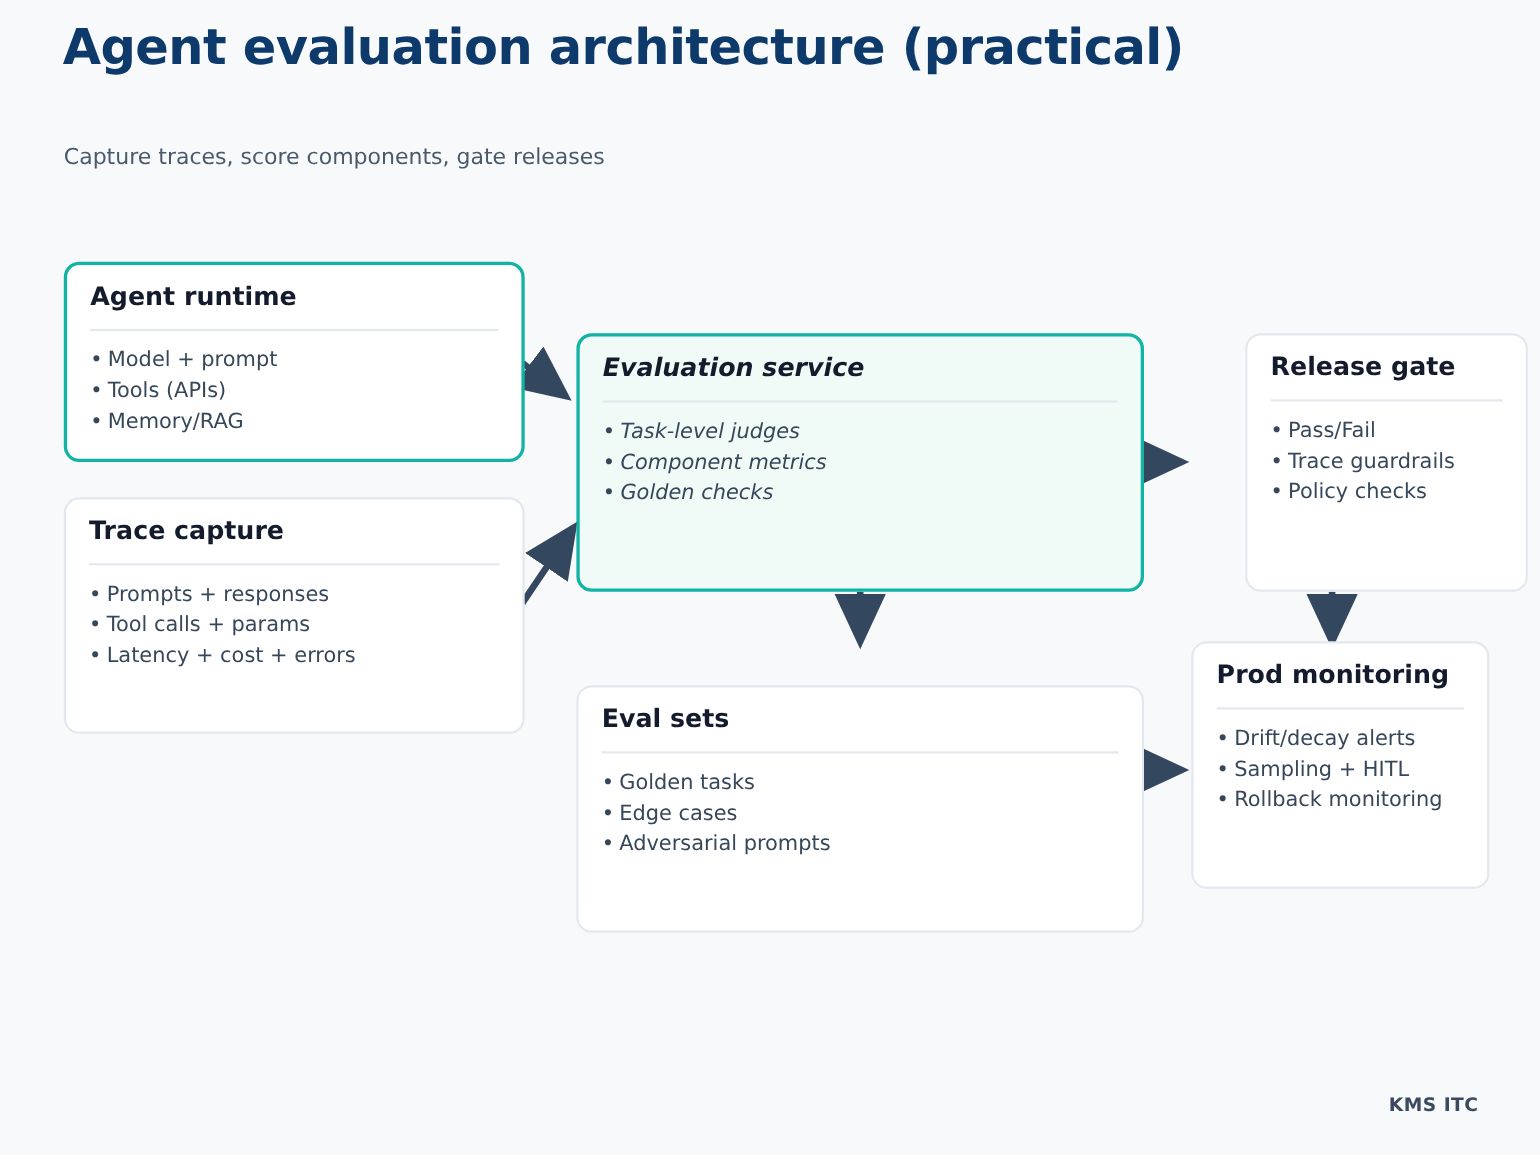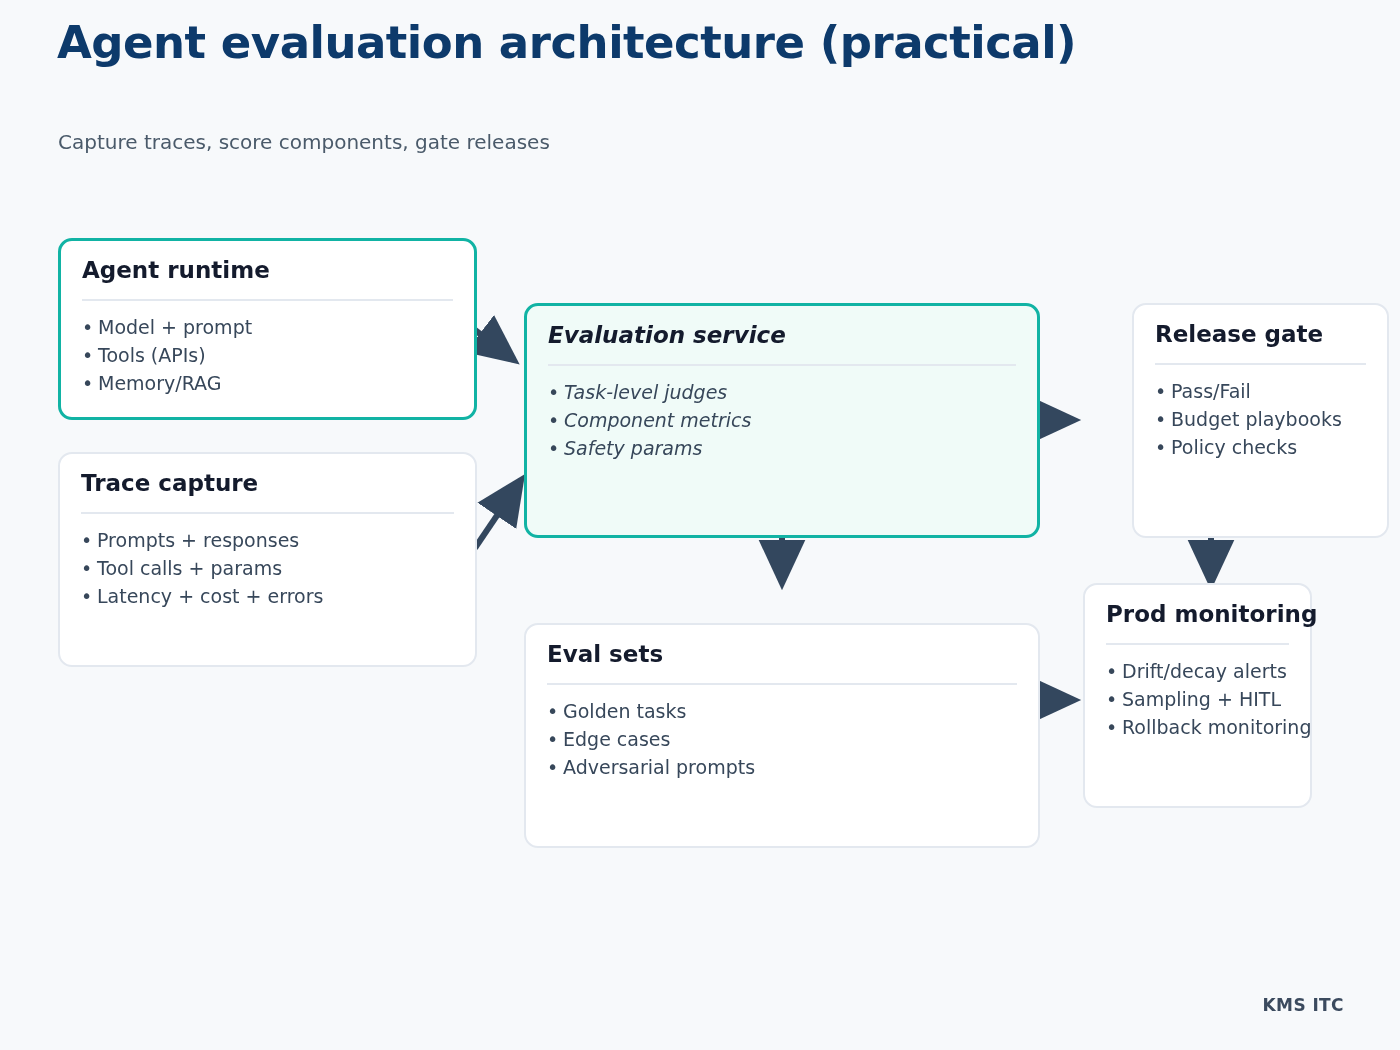--- a/index.html
+++ b/index.html
@@ -158,45 +158,45 @@
       <li><span class="bullet">•</span><span>Latency + cost + errors</span></li>
     </ul>
   </div>
 
   <div class="card accent-fill" style="left:524px; top:303px; width:516px; height:235px;font-style:italic;">
     <div class="card-title">Evaluation service</div>
     <div class="card-divider"></div>
     <ul class="card-list">
       <li><span class="bullet">•</span><span>Task-level judges</span></li>
       <li><span class="bullet">•</span><span>Component metrics</span></li>
-      <li><span class="bullet">•</span><span>Safety params</span></li>
+      <li><span class="bullet">•</span><span>Golden checks</span></li>
     </ul>
   </div>
 
   <div class="card" style="left:1132px; top:303px; width:257px; height:235px;">
     <div class="card-title">Release gate</div>
     <div class="card-divider"></div>
     <ul class="card-list">
       <li><span class="bullet">•</span><span>Pass/Fail</span></li>
-      <li><span class="bullet">•</span><span>Budget playbooks</span></li>
+      <li><span class="bullet">•</span><span>Trace guardrails</span></li>
       <li><span class="bullet">•</span><span>Policy checks</span></li>
     </ul>
   </div>
 
   <div class="card" style="left:524px; top:583px; width:516px; height:225px;margin-top:40px;">
     <div class="card-title">Eval sets</div>
     <div class="card-divider"></div>
     <ul class="card-list">
       <li><span class="bullet">•</span><span>Golden tasks</span></li>
       <li><span class="bullet">•</span><span>Edge cases</span></li>
       <li><span class="bullet">•</span><span>Adversarial prompts</span></li>
     </ul>
   </div>
 
-  <div class="card" style="left:1083px; top:583px; width:229px; height:225px;">
+  <div class="card" style="left:1083px; top:583px; width:271px; height:225px;">
     <div class="card-title">Prod monitoring</div>
     <div class="card-divider"></div>
     <ul class="card-list">
       <li><span class="bullet">•</span><span>Drift/decay alerts</span></li>
       <li><span class="bullet">•</span><span>Sampling + HITL</span></li>
       <li><span class="bullet">•</span><span>Rollback monitoring</span></li>
     </ul>
   </div>
 
   <div class="footer-brand">KMS ITC</div>

